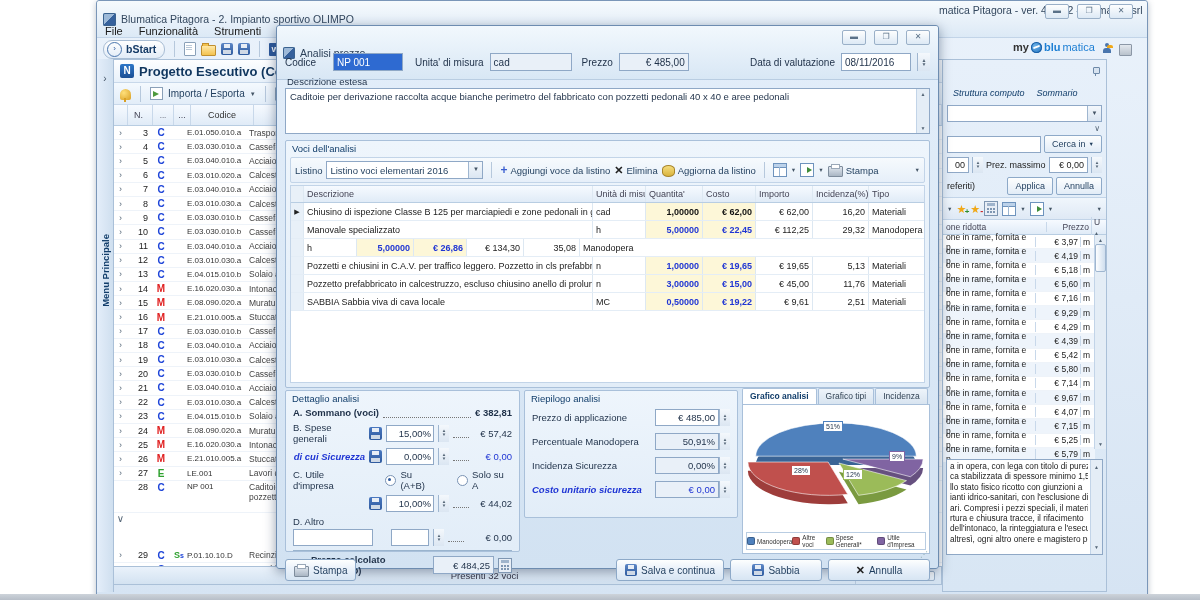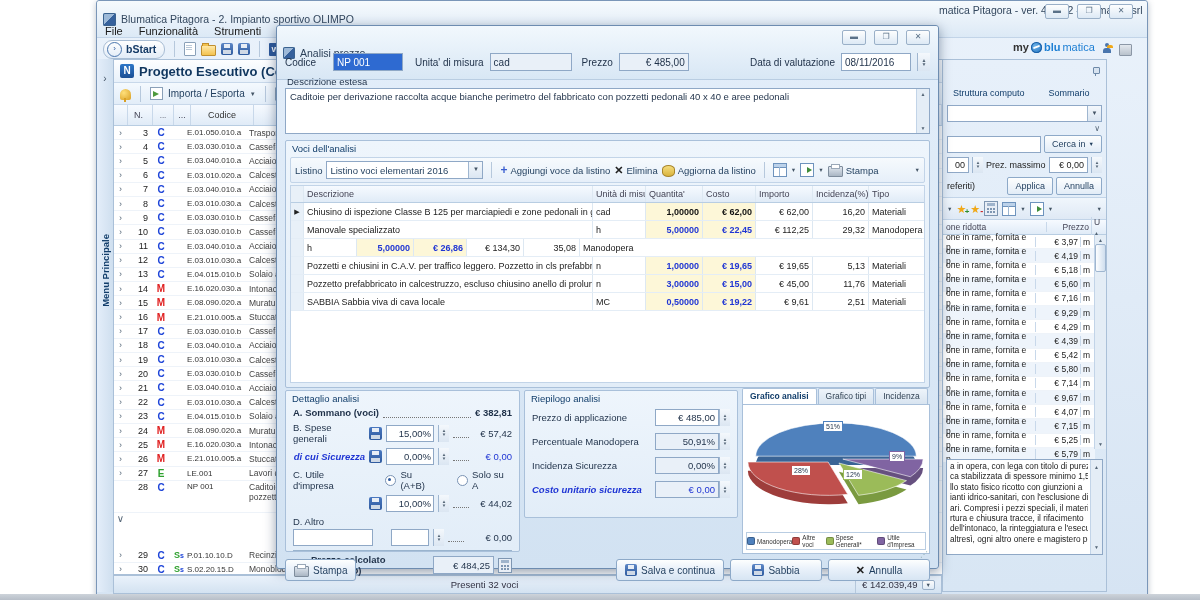--- a/index.html
+++ b/index.html
@@ -99,42 +99,42 @@
   .gc.desc{flex:1;font-size:8.5px;color:#444;}
   .g-row{display:flex;align-items:center;height:13.2px;border-bottom:1px solid #eef3f9;font-size:9px;}
   .g-row.tall{height:30px;align-items:flex-start;padding-top:1px;}
   .g-spacer{height:36px;display:flex;}
   .c-blue{color:#1d44d8;}.c-red{color:#e02020;}.c-green{color:#2fa12f;}
   .green{color:#3aa03a;}
   .sS{color:#2fa12f;font-weight:bold;font-size:9px;}
   .ss{color:#1d44d8;font-weight:bold;font-size:7px;}
   
   .rpanel{position:absolute;left:845px;top:58px;width:163px;bottom:6px;background:linear-gradient(#e7f0fa,#d8e6f4);border:1px solid #aac0d8;font-size:9px;overflow:hidden;}
-  .rp-tabs{display:flex;gap:12px;padding:26px 4px 3px 4px;color:#123e6b;}
+  .rp-tabs{display:flex;gap:0;padding:26px 4px 3px 4px;color:#123e6b;font-style:italic;}
   .rp-tab{padding:2px 6px;}
   .rp-row{display:flex;align-items:center;gap:3px;padding:2px 4px;}
   .rp-combo{flex:1;height:15px;background:#fff;border:1px solid #8fa8c6;display:flex;}
   .rp-combo .dd{margin-left:auto;width:13px;background:linear-gradient(#f4f8fc,#dbe6f2);border-left:1px solid #9fb6d0;color:#456;font-size:6px;text-align:center;line-height:15px;}
   .rp-collapse{text-align:right;color:#567;padding:0 6px;font-size:8px;}
   .rbtn{background:linear-gradient(#fdfefe,#e2ecf7);border:1px solid #8da9c8;border-radius:2px;height:16px;display:inline-flex;align-items:center;padding:0 7px;color:#1e3c5c;}
   .rp-toolbar{display:flex;align-items:center;gap:4px;padding:3px 4px;border-top:1px solid #c2d4e8;border-bottom:1px solid #c2d4e8;background:linear-gradient(#f0f6fc,#dfe9f5);}
   .rl-head{display:flex;height:14px;background:linear-gradient(#f6faff,#e0ebf7);border-bottom:1px solid #b8cde2;color:#445;font-size:8.5px;align-items:center;}
   .rl-desc{flex:1;padding-left:3px;overflow:hidden;}
   .rl-prezzo{width:42px;text-align:right;padding-right:2px;border-left:1px solid #c8d8ea;}
   .rl-um{width:12px;border-left:1px solid #c8d8ea;padding-left:2px;}
   .r-list{background:#fff;position:relative;}
   .r-row{display:flex;height:13.2px;align-items:center;font-size:8.5px;border-bottom:1px solid #eef3f9;}
   .r-row.alt{background:#eef4fb;}
   .r-scroll{position:absolute;right:0;top:0;bottom:0;width:11px;background:#e4edf6;border-left:1px solid #c2d4e8;display:flex;flex-direction:column;align-items:center;font-size:5px;color:#567;}
   .r-thumb{width:9px;height:26px;background:linear-gradient(90deg,#fdfeff,#cfdeee);border:1px solid #9fb6d0;border-radius:2px;margin-top:1px;}
   .rp-desc{margin:3px 3px 0 3px;background:#fff;border:1px solid #8fa8c6;height:92px;overflow:hidden;position:relative;padding:1px 14px 1px 3px;}
   .rp-desc div{white-space:nowrap;overflow:hidden;font-size:8.3px;line-height:10.4px;color:#222;}
   .rp-desc .sc{position:absolute;right:0;top:0;bottom:0;width:11px;background:#e4edf6;border-left:1px solid #c2d4e8;display:flex;flex-direction:column;justify-content:space-between;align-items:center;font-size:5px;color:#567;padding:2px 0;}
   
-  .statusbar{position:absolute;left:16px;right:205px;bottom:4px;height:17px;display:flex;align-items:center;
+  .statusbar{position:absolute;left:16px;right:205px;bottom:13px;height:17px;display:flex;align-items:center;
     background:linear-gradient(#eaf2fb,#d3e2f1);border:1px solid #aac0d8;font-size:9.5px;color:#334;}
   .status-c{flex:1;text-align:center;}
   .status-r{border-left:1px solid #b6c8dc;padding:0 6px;display:flex;align-items:center;gap:4px;height:100%;}
   .bottomstrip{position:absolute;left:0;bottom:0;width:1200px;height:6px;background:linear-gradient(#cdd3da,#b7bec8);}
   
   .dialog{position:absolute;left:276px;top:25px;width:661px;height:542px;z-index:10;
     background:linear-gradient(#e3eefa,#d2e2f2);border:1px solid #6d8cb0;border-radius:3px;
     box-shadow:0 3px 12px rgba(40,60,90,.5);}
   .d-title{height:21px;display:flex;align-items:center;gap:5px;padding:16px 6px;color:#2c4058;font-size:10.5px;
     background:linear-gradient(#f2f8fd,#d8e7f5);border-bottom:1px solid #b9cde2;border-radius:3px 3px 0 0;}

